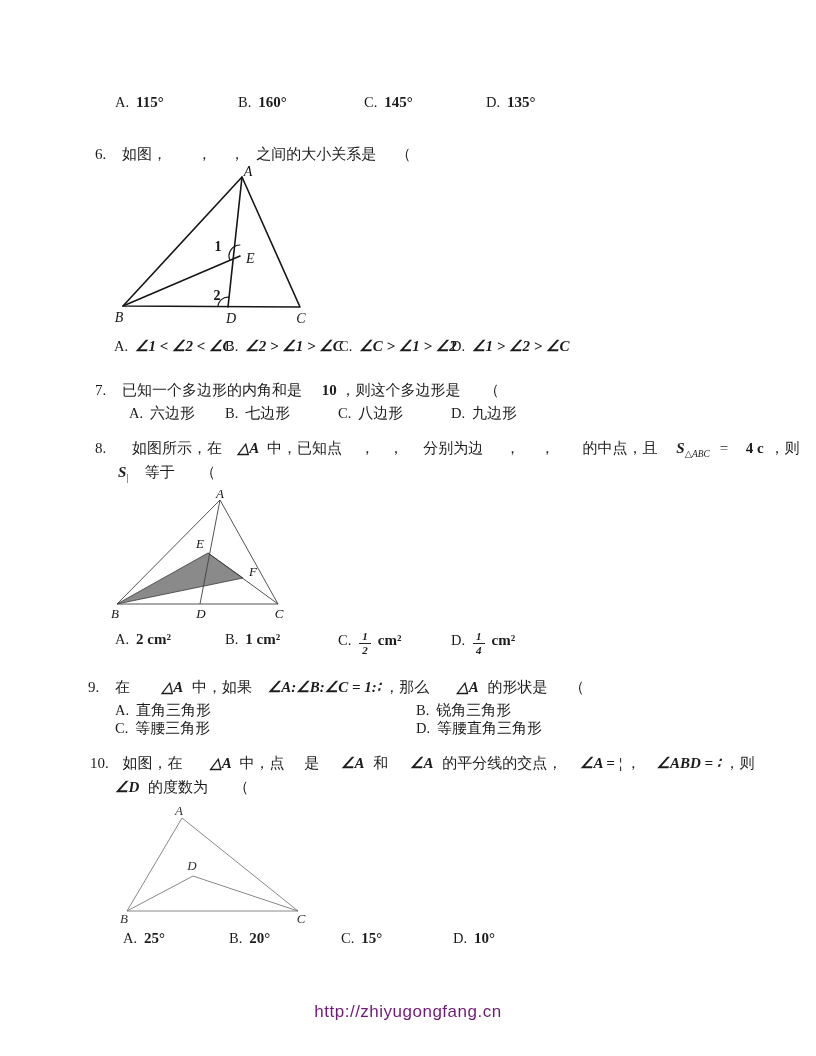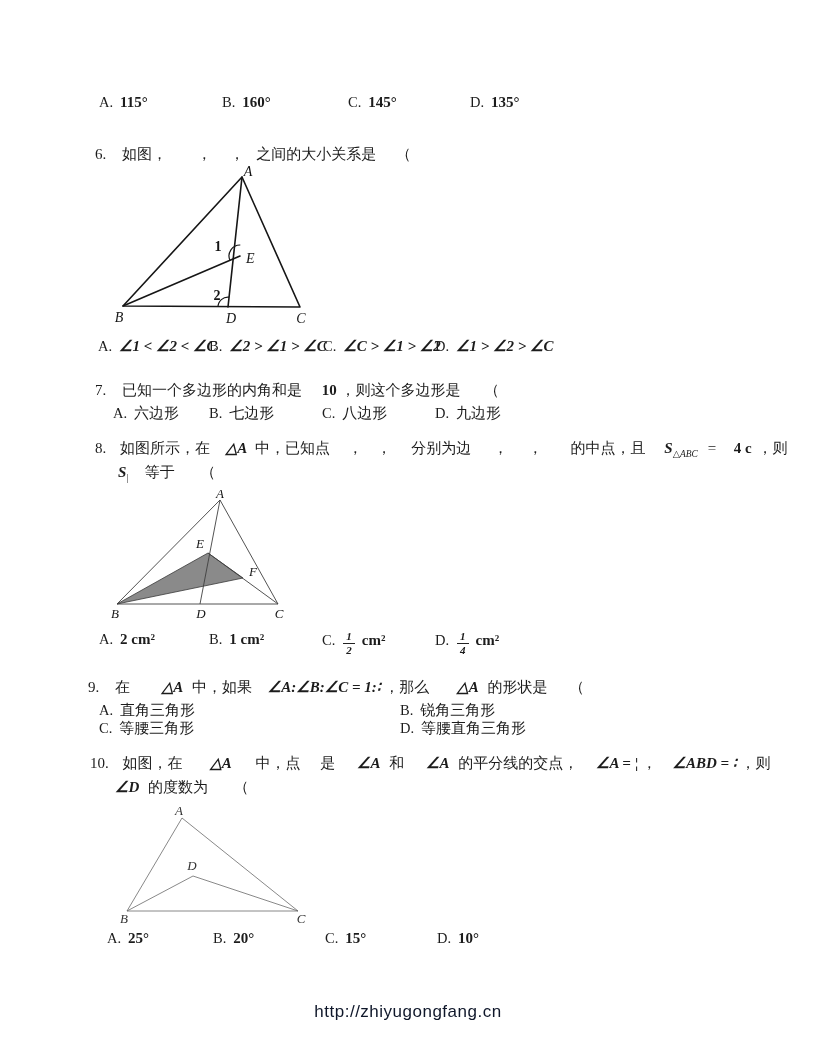--- a/index.html
+++ b/index.html
@@ -6,36 +6,36 @@
   body{
     width:816px;height:1056px;position:relative;background:#ffffff;
     font-family:"Liberation Serif","DejaVu Serif",serif;color:#1c1c1c;
     overflow:hidden;
   }
   .line{position:absolute;white-space:nowrap;font-size:15px;line-height:19px;}
   .seg{display:inline-block;}
   .math{font-style:italic;font-weight:700;font-family:"Liberation Serif",serif;}
   .bold{font-weight:bold;}
   .ssub{font-size:9.5px;font-style:italic;vertical-align:-4px;letter-spacing:0;}
-  .opt{position:absolute;top:0;}
+  .opt{position:absolute;top:0;margin-left:16px;}
   .olabel{font-size:14.5px;}
   .oval{margin-left:7px;}
   .num{font-weight:bold;}
   .frac{display:inline-block;vertical-align:-9px;text-align:center;font-size:11px;
         line-height:1.15;margin-left:8px;font-weight:bold;font-style:italic;}
   .fnum{display:block;border-bottom:1.2px solid #222;padding:0 3px;}
   .fden{display:block;padding:0 3px;}
   .fig{position:absolute;}
   svg text{font-size:14px;font-style:italic;font-family:"Liberation Serif","DejaVu Serif",serif;fill:#141414;}
   svg text.angnum{font-style:normal;font-weight:600;font-size:14px;}
   svg.fig8 text{font-size:13px;}
   svg.fig10 text{font-size:13px;fill:#333;}
   .footer{position:absolute;top:1002px;left:0;width:100%;text-align:center;
           font-family:"Liberation Sans","DejaVu Sans",sans-serif;
-          font-size:17px;color:#0f172a;letter-spacing:0.5px;}
+          font-size:17px;color:#701a75;letter-spacing:0.5px;}
 </style>
 </head>
 <body>
 
 <div class="line" style="top:93px;left:0;width:816px;">
   <span class="opt" style="left:99px"><span class="olabel">A.</span><span class="oval num">115°</span></span>
   <span class="opt" style="left:222px"><span class="olabel">B.</span><span class="oval num">160°</span></span>
   <span class="opt" style="left:348px"><span class="olabel">C.</span><span class="oval num">145°</span></span>
   <span class="opt" style="left:470px"><span class="olabel">D.</span><span class="oval num">135°</span></span>
 </div>
@@ -85,21 +85,21 @@
 
 <div class="line" style="top:404px;left:0;width:816px;">
   <span class="opt" style="left:113px"><span class="olabel">A.</span><span class="oval">六边形</span></span>
   <span class="opt" style="left:209px"><span class="olabel">B.</span><span class="oval">七边形</span></span>
   <span class="opt" style="left:322px"><span class="olabel">C.</span><span class="oval">八边形</span></span>
   <span class="opt" style="left:435px"><span class="olabel">D.</span><span class="oval">九边形</span></span>
 </div>
 
 <div class="line" style="top:439px;left:95px;">
   <span class="seg">8.</span>
-  <span class="seg" style="margin-left:10px">如图所示，在</span>
+  <span class="seg" style="margin-left:22px">如图所示，在</span>
   <span class="seg math" style="margin-left:12px">△A</span>
   <span class="seg" style="margin-left:4px">中，已知点</span>
   <span class="seg" style="margin-left:14px">，</span>
   <span class="seg" style="margin-left:10px">，</span>
   <span class="seg" style="margin-left:16px">分别为边</span>
   <span class="seg" style="margin-left:18px">，</span>
   <span class="seg" style="margin-left:16px">，</span>
   <span class="seg" style="margin-left:24px">的中点，且</span>
   <span class="seg" style="margin-left:15px"><span class="math">S</span><span class="ssub">△ABC</span></span>
   <span class="seg" style="margin-left:6px">=</span>
@@ -153,21 +153,21 @@
 </div>
 <div class="line" style="top:719px;left:0;width:816px;">
   <span class="opt" style="left:99px"><span class="olabel">C.</span><span class="oval">等腰三角形</span></span>
   <span class="opt" style="left:400px"><span class="olabel">D.</span><span class="oval">等腰直角三角形</span></span>
 </div>
 
 <div class="line" style="top:754px;left:90px;">
   <span class="seg">10.</span>
   <span class="seg" style="margin-left:10px">如图，在</span>
   <span class="seg math" style="margin-left:24px">△A</span>
-  <span class="seg" style="margin-left:20px">中，点</span>
+  <span class="seg" style="margin-left:4px">中，点</span>
   <span class="seg" style="margin-left:16px">是</span>
   <span class="seg math" style="margin-left:18px">∠A</span>
   <span class="seg" style="margin-left:5px">和</span>
   <span class="seg math" style="margin-left:18px">∠A</span>
   <span class="seg" style="margin-left:5px">的平分线的交点，</span>
   <span class="seg math" style="margin-left:14px">∠A = ¦</span>
   <span class="seg">，</span>
   <span class="seg math" style="margin-left:12px">∠ABD = ∶</span>
   <span class="seg">，则</span>
 </div>

